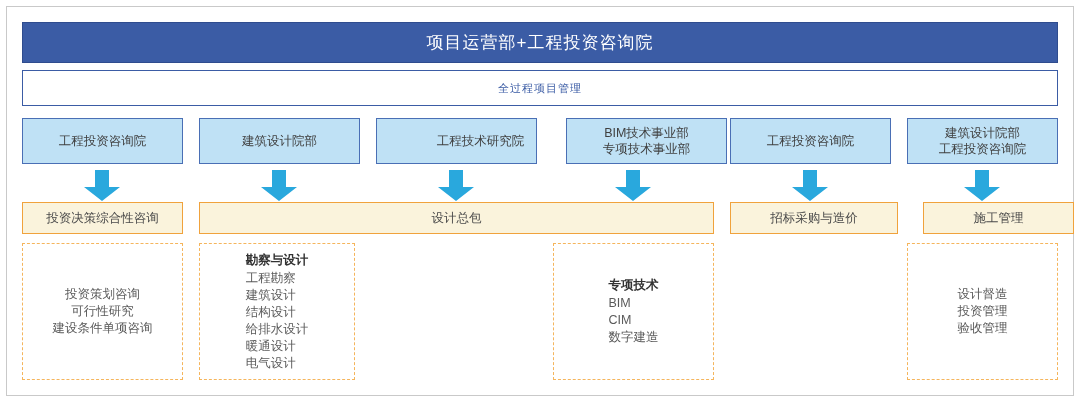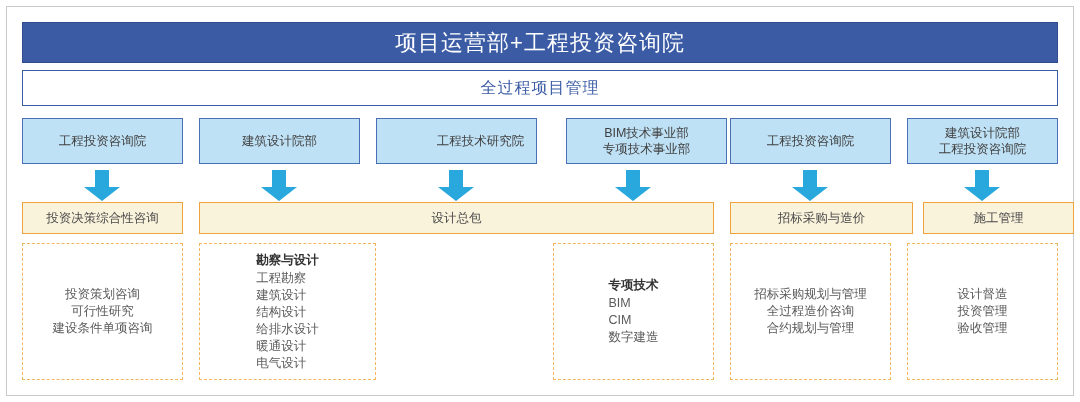--- a/index.html
+++ b/index.html
@@ -36,39 +36,39 @@
     top: 22px;
     width: 1036px;
     height: 41px;
     background: #3b5ca5;
     border: 1px solid #2f4c8e;
     box-sizing: border-box;
     display: flex;
     align-items: center;
     justify-content: center;
     color: #ffffff;
-    font-size: 22px;
+    font-size: 17px;
     letter-spacing: 1px;
   }
 
   
   .subtitle-bar {
     position: absolute;
     left: 22px;
     top: 70px;
     width: 1036px;
     height: 36px;
     background: #ffffff;
     border: 1px solid #3b5ca5;
     box-sizing: border-box;
     display: flex;
     align-items: center;
     justify-content: center;
     color: #3b5ca5;
-    font-size: 16px;
+    font-size: 11px;
     letter-spacing: 1px;
   }
 
   
   .dept-box {
     position: absolute;
     top: 118px;
     height: 46px;
     background: #bfe1f5;
     border: 1px solid #4a6fb5;
@@ -207,36 +207,36 @@
         <path d="M13,0 H27 V17 H38 L20,31 L2,17 H13 Z" fill="#29a8dd"></path>
       </svg>
   </div>
 
   <div class="phase-bar" style="left:22px; width:161px;">
     <span>投资决策综合性咨询</span>
   </div>
   <div class="phase-bar" style="left:199px; width:515px;">
     <span>设计总包</span>
   </div>
-  <div class="phase-bar" style="left:730px; width:183px;">
+  <div class="phase-bar" style="left:730px; width:168px;">
     <span>招标采购与造价</span>
   </div>
   <div class="phase-bar" style="left:907px; width:151px;margin-left:16px;">
     <span>施工管理</span>
   </div>
 
   <div class="detail-box" style="left:22px; width:161px;">
     <div class="detail-lines centered">
       <div class="detail-item">投资策划咨询</div>
       <div class="detail-item">可行性研究</div>
       <div class="detail-item">建设条件单项咨询</div>
     </div>
   </div>
 
-  <div class="detail-box" style="left:199px; width:177px;">
+  <div class="detail-box" style="left:199px; width:156px;">
     <div class="detail-lines lefted">
       <div class="detail-head">勘察与设计</div>
       <div class="detail-item">工程勘察</div>
       <div class="detail-item">建筑设计</div>
       <div class="detail-item">结构设计</div>
       <div class="detail-item">给排水设计</div>
       <div class="detail-item">暖通设计</div>
       <div class="detail-item">电气设计</div>
     </div>
   </div>
@@ -244,27 +244,20 @@
 
   <div class="detail-box" style="left:553px; width:161px;">
     <div class="detail-lines lefted">
       <div class="detail-head">专项技术</div>
       <div class="detail-item">BIM</div>
       <div class="detail-item">CIM</div>
       <div class="detail-item">数字建造</div>
     </div>
   </div>
 
-  <div class="detail-box" style="left:730px; width:161px;">
-    <div class="detail-lines centered">
-      <div class="detail-item">招标采购规划与管理</div>
-      <div class="detail-item">全过程造价咨询</div>
-      <div class="detail-item">合约规划与管理</div>
-    </div>
-  </div>
 
   <div class="detail-box" style="left:907px; width:151px;">
     <div class="detail-lines centered">
       <div class="detail-item">设计督造</div>
       <div class="detail-item">投资管理</div>
       <div class="detail-item">验收管理</div>
     </div>
   </div>
 
 </div>

